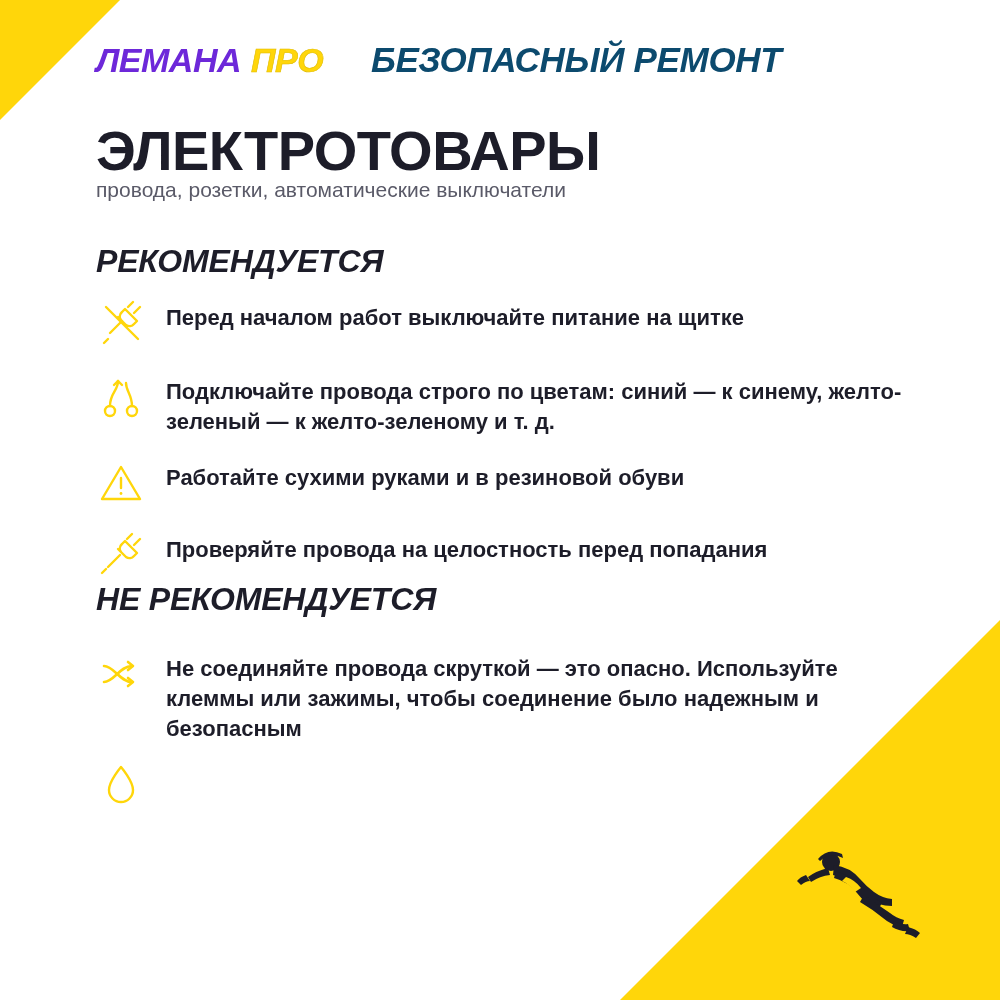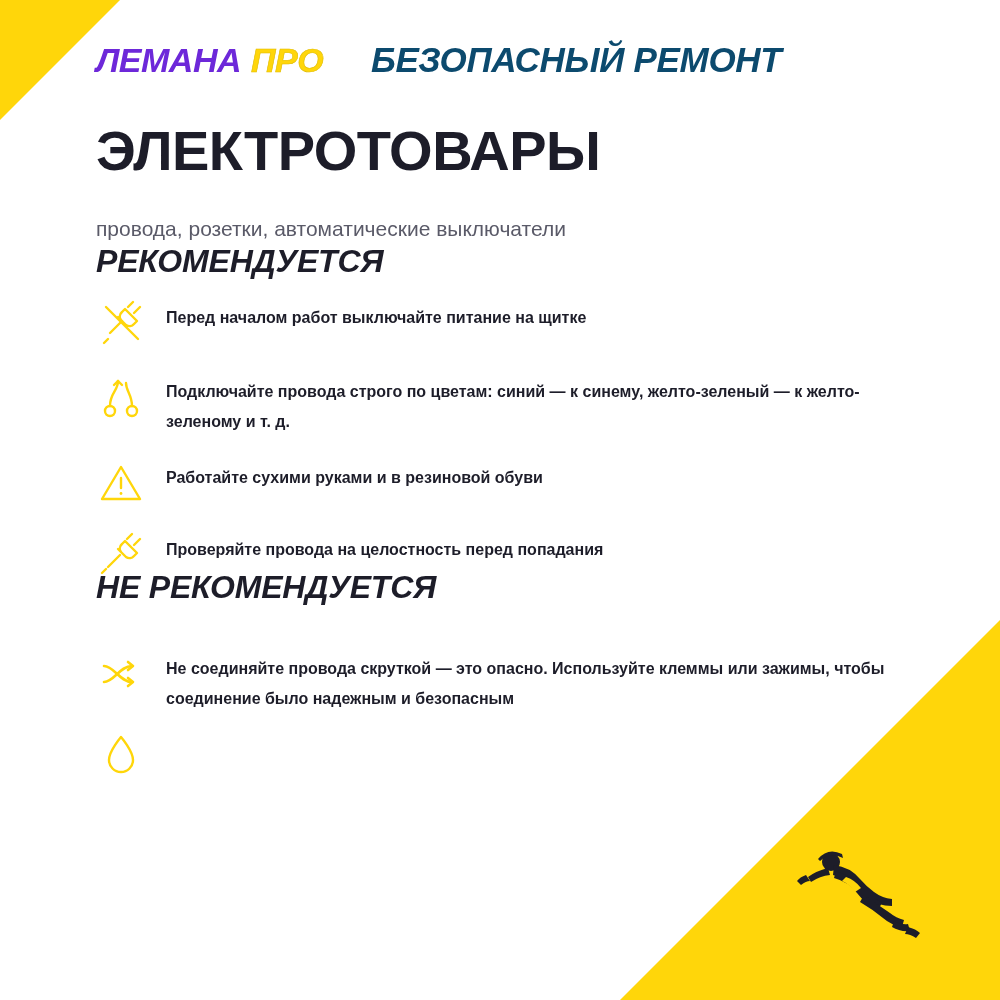--- a/index.html
+++ b/index.html
@@ -78,39 +78,38 @@
     font-size: 56px;
     color: #1d1d29;
     letter-spacing: -0.5px;
   }
   .doc-subtitle {
     position: absolute;
     top: 178px;
     left: 96px;
     font-size: 21px;
     color: #5a5a68;
-    margin-top: 39px;
   }
 
   
   .section-title {
     font-style: italic;
     font-weight: bold;
     font-size: 32px;
     color: #1d1d29;
     letter-spacing: -0.2px;
   }
   #section-recommended {
     position: absolute;
     top: 243px;
     left: 96px;
   }
   #section-not-recommended {
     position: absolute;
-    top: 569px;
+    top: 581px;
     left: 96px;
   }
 
   .list {
     position: absolute;
     left: 96px;
     width: 830px;
   }
   #list-recommended { top: 297px; }
   #list-not-recommended { top: 648px; }
@@ -123,21 +122,21 @@
   .item-icon {
     width: 70px;
     min-width: 70px;
     height: 48px;
     display: flex;
     align-items: center;
     justify-content: flex-start;
     padding-top: 2px;
   }
   .item-text {
-    font-size: 16px;
+    font-size: 22px;
     line-height: 30px;
     color: #1d1d29;
     font-weight: 600;
     padding-top: 6px;
   }
 
   
   #list-recommended .item:nth-child(1) { margin-bottom: 24px; }
   #list-recommended .item:nth-child(2) { margin-bottom: 20px; }
   #list-recommended .item:nth-child(3) { margin-bottom: 22px; }

